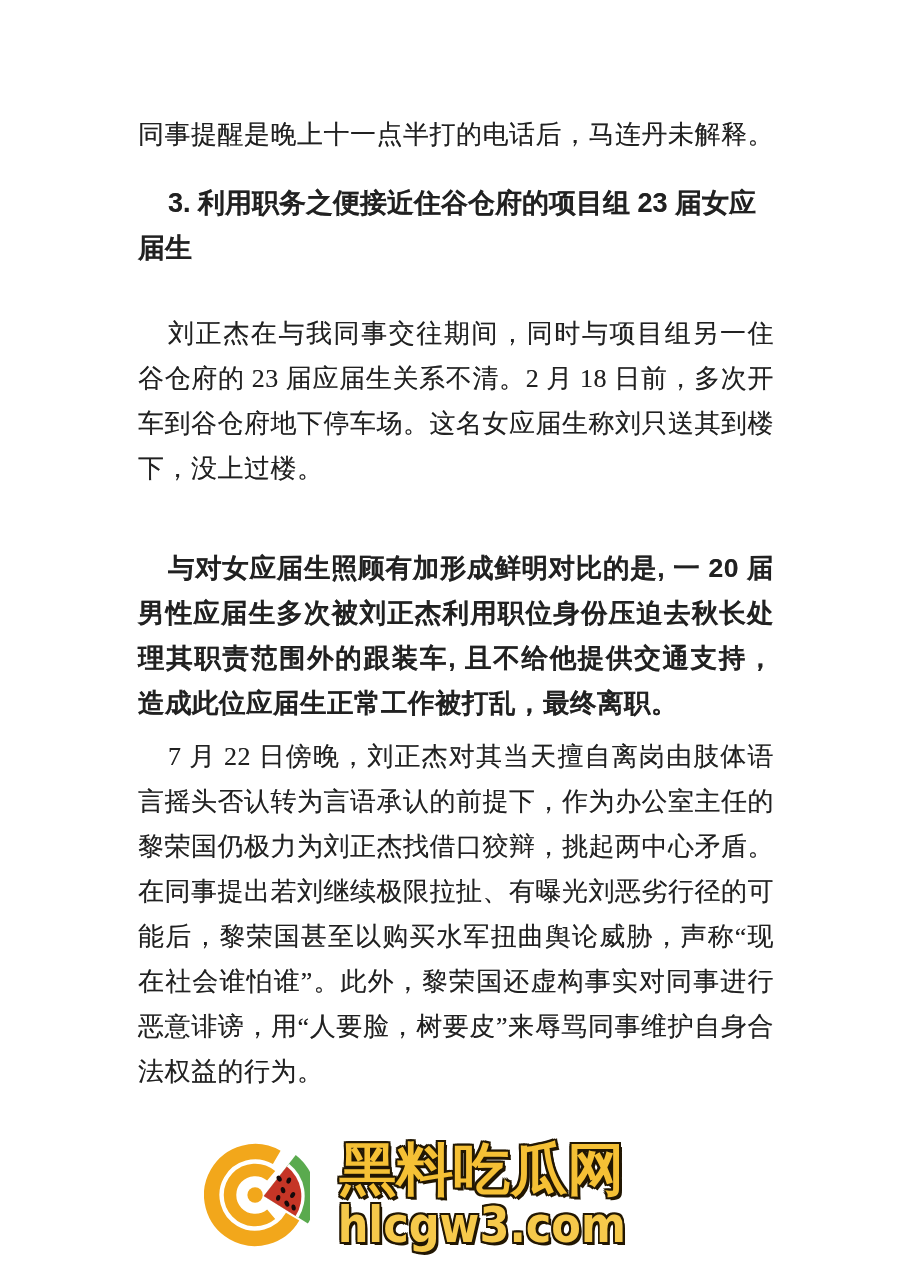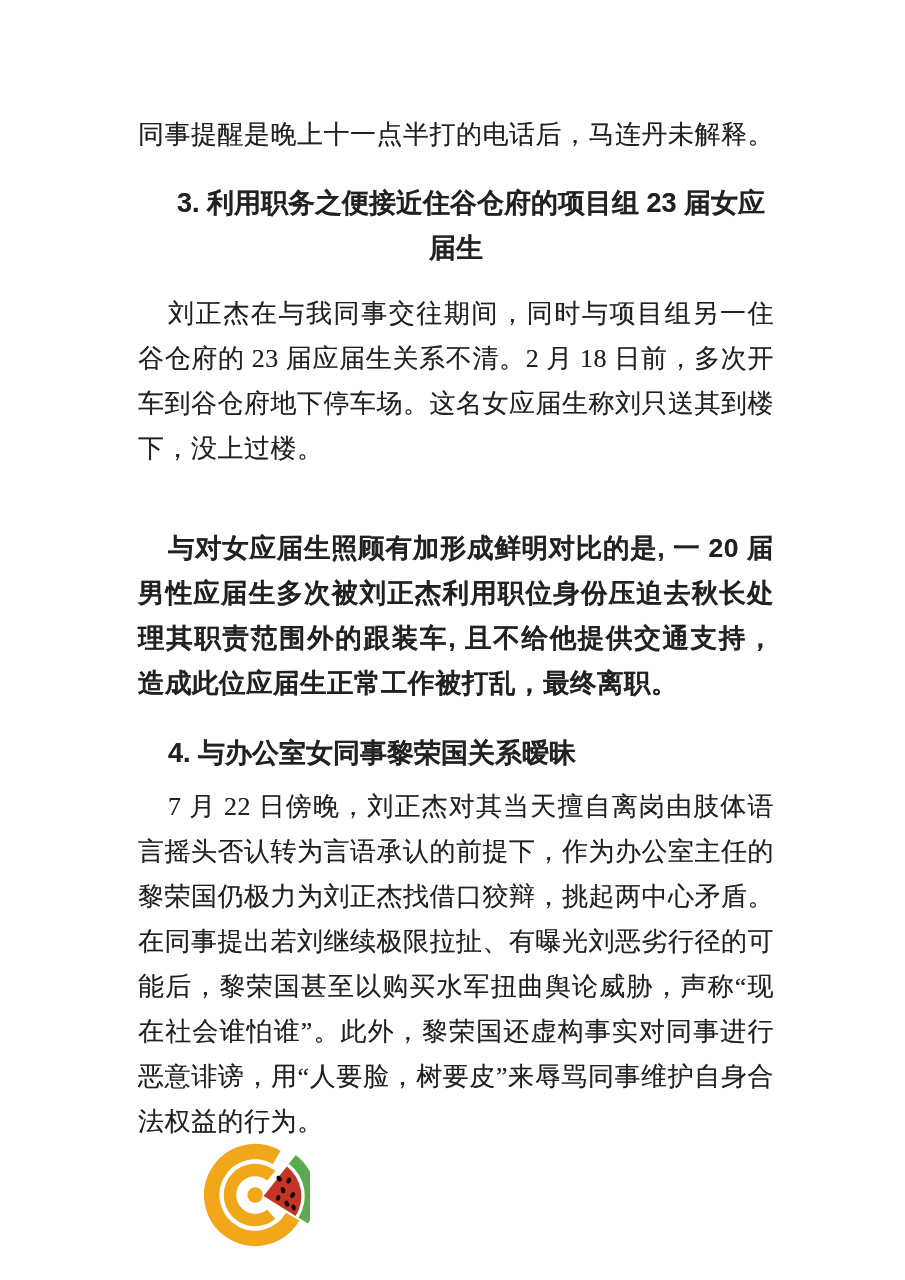--- a/index.html
+++ b/index.html
@@ -28,22 +28,22 @@
   .intro { margin-top:112px; }
   .heading {
     font-family:"Liberation Sans","DejaVu Sans",sans-serif;
     font-size:27px;
     font-weight:700;
     line-height:45px;
     margin:0;
     text-indent:30px;
     text-shadow:0 0 0.6px rgba(20,20,20,0.5);
   }
-  .h3 { margin-top:24px;text-align:center; }
-  .pA { margin-top:20px;font-family:Liberation Serif, serif; }
+  .h3 { margin-top:24px; }
+  .pA { margin-top:40px;font-family:Liberation Serif, serif; }
   .pBold {
     margin-top:55px;
     font-family:"Liberation Sans","DejaVu Sans",sans-serif;
     font-weight:700;
     font-size:26.5px;
     text-shadow:0 0 0.6px rgba(20,20,20,0.5);
   }
   .h4 { margin-top:25px; }
   .pB { margin-top:28px; }
   .pC { margin-top:8px; }
@@ -100,21 +100,20 @@
 <div class="page">
   <div class="content">
     <p class="para intro">同事提醒是晚上十一点半打的电话后，马连丹未解释。</p>
 
     <h3 class="heading h3">3. 利用职务之便接近住谷仓府的项目组 23 届女应届生</h3>
 
     <p class="para indent pA">刘正杰在与我同事交往期间，同时与项目组另一住谷仓府的 23 届应届生关系不清。2 月 18 日前，多次开车到谷仓府地下停车场。这名女应届生称刘只送其到楼下，没上过楼。</p>
 
     <p class="para indent pBold">与对女应届生照顾有加形成鲜明对比的是, 一 20 届男性应届生多次被刘正杰利用职位身份压迫去秋长处理其职责范围外的跟装车, 且不给他提供交通支持，造成此位应届生正常工作被打乱，最终离职。</p>
 
-    <h3 class="heading h4">4. 与办公室女同事黎荣国关系暧昧</h3>
 
 
     <p class="para indent pC">7 月 22 日傍晚，刘正杰对其当天擅自离岗由肢体语言摇头否认转为言语承认的前提下，作为办公室主任的黎荣国仍极力为刘正杰找借口狡辩，挑起两中心矛盾。在同事提出若刘继续极限拉扯、有曝光刘恶劣行径的可能后，黎荣国甚至以购买水军扭曲舆论威胁，声称“现在社会谁怕谁”。此外，黎荣国还虚构事实对同事进行恶意诽谤，用“人要脸，树要皮”来辱骂同事维护自身合法权益的行为。</p>
   </div>
 
   <div class="watermark">
     <svg class="wm-icon" width="106" height="110" viewBox="0 0 110 114" xmlns="http://www.w3.org/2000/svg">
 
       <path d="M 91.97 79.5 A 45 45 0 1 1 75.5 18.03" fill="none" stroke="#f2a71b" stroke-width="16" stroke-linecap="butt"></path>
 
@@ -131,14 +130,18 @@
       <g fill="#15090a">
         <ellipse cx="78" cy="40" rx="2.3" ry="3.3" transform="rotate(-35 78 40)"></ellipse>
         <ellipse cx="88" cy="42" rx="2.3" ry="3.3" transform="rotate(20 88 42)"></ellipse>
         <ellipse cx="82" cy="52" rx="2.3" ry="3.3" transform="rotate(-15 82 52)"></ellipse>
         <ellipse cx="92" cy="57" rx="2.3" ry="3.3" transform="rotate(30 92 57)"></ellipse>
         <ellipse cx="86" cy="66" rx="2.3" ry="3.3" transform="rotate(-25 86 66)"></ellipse>
         <ellipse cx="77" cy="60" rx="2.2" ry="3.1" transform="rotate(10 77 60)"></ellipse>
         <ellipse cx="93" cy="70" rx="2.2" ry="3.1" transform="rotate(-10 93 70)"></ellipse>
       </g>
     </svg>
+    <div class="wm-text">
+      <div class="wm-cn">黑料吃瓜网</div>
+      <div class="wm-url">hlcgw3.com</div>
+    </div>
   </div>
 </div>
 
 </body></html>

